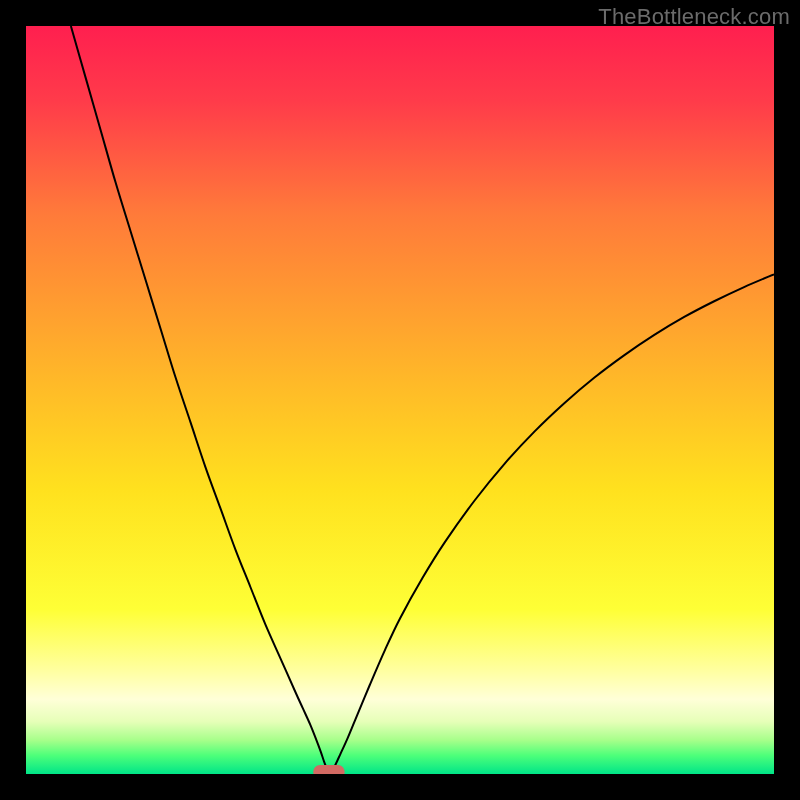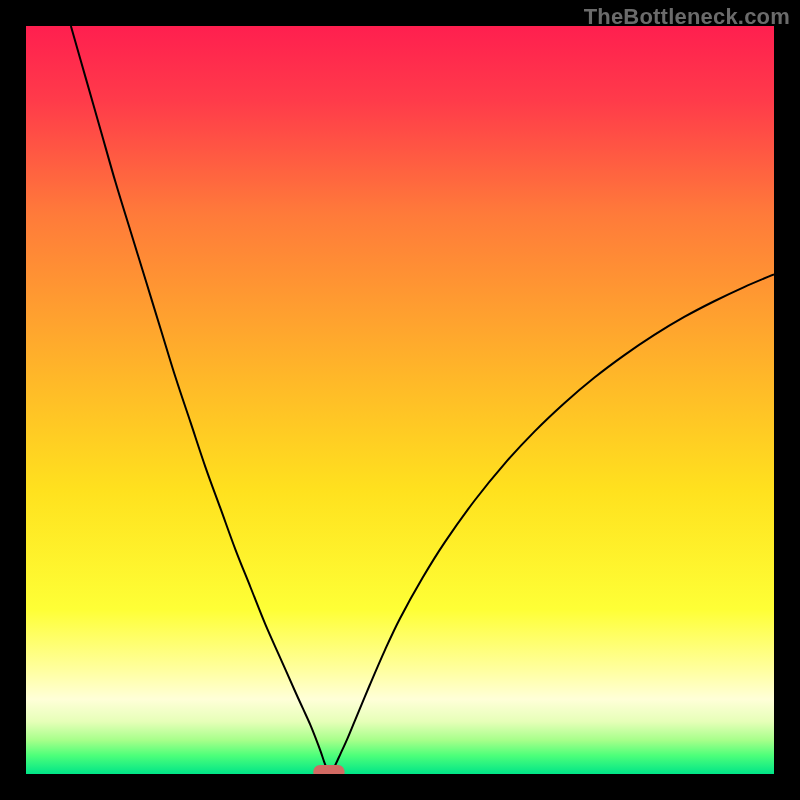--- a/index.html
+++ b/index.html
@@ -23,21 +23,21 @@
     width: 748px;
     height: 748px;
     overflow: hidden;
   }
   .watermark {
     position: absolute;
     top: 4px;
     right: 10px;
     color: #6b6b6b;
     font-size: 22px;
-    font-weight: 700;
+    font-weight: 400;
     letter-spacing: 0.2px;
     user-select: none;
   }
   svg { display: block; }
 </style>
 </head>
 <body>
 
 <div class="frame">
   <div class="plot">

